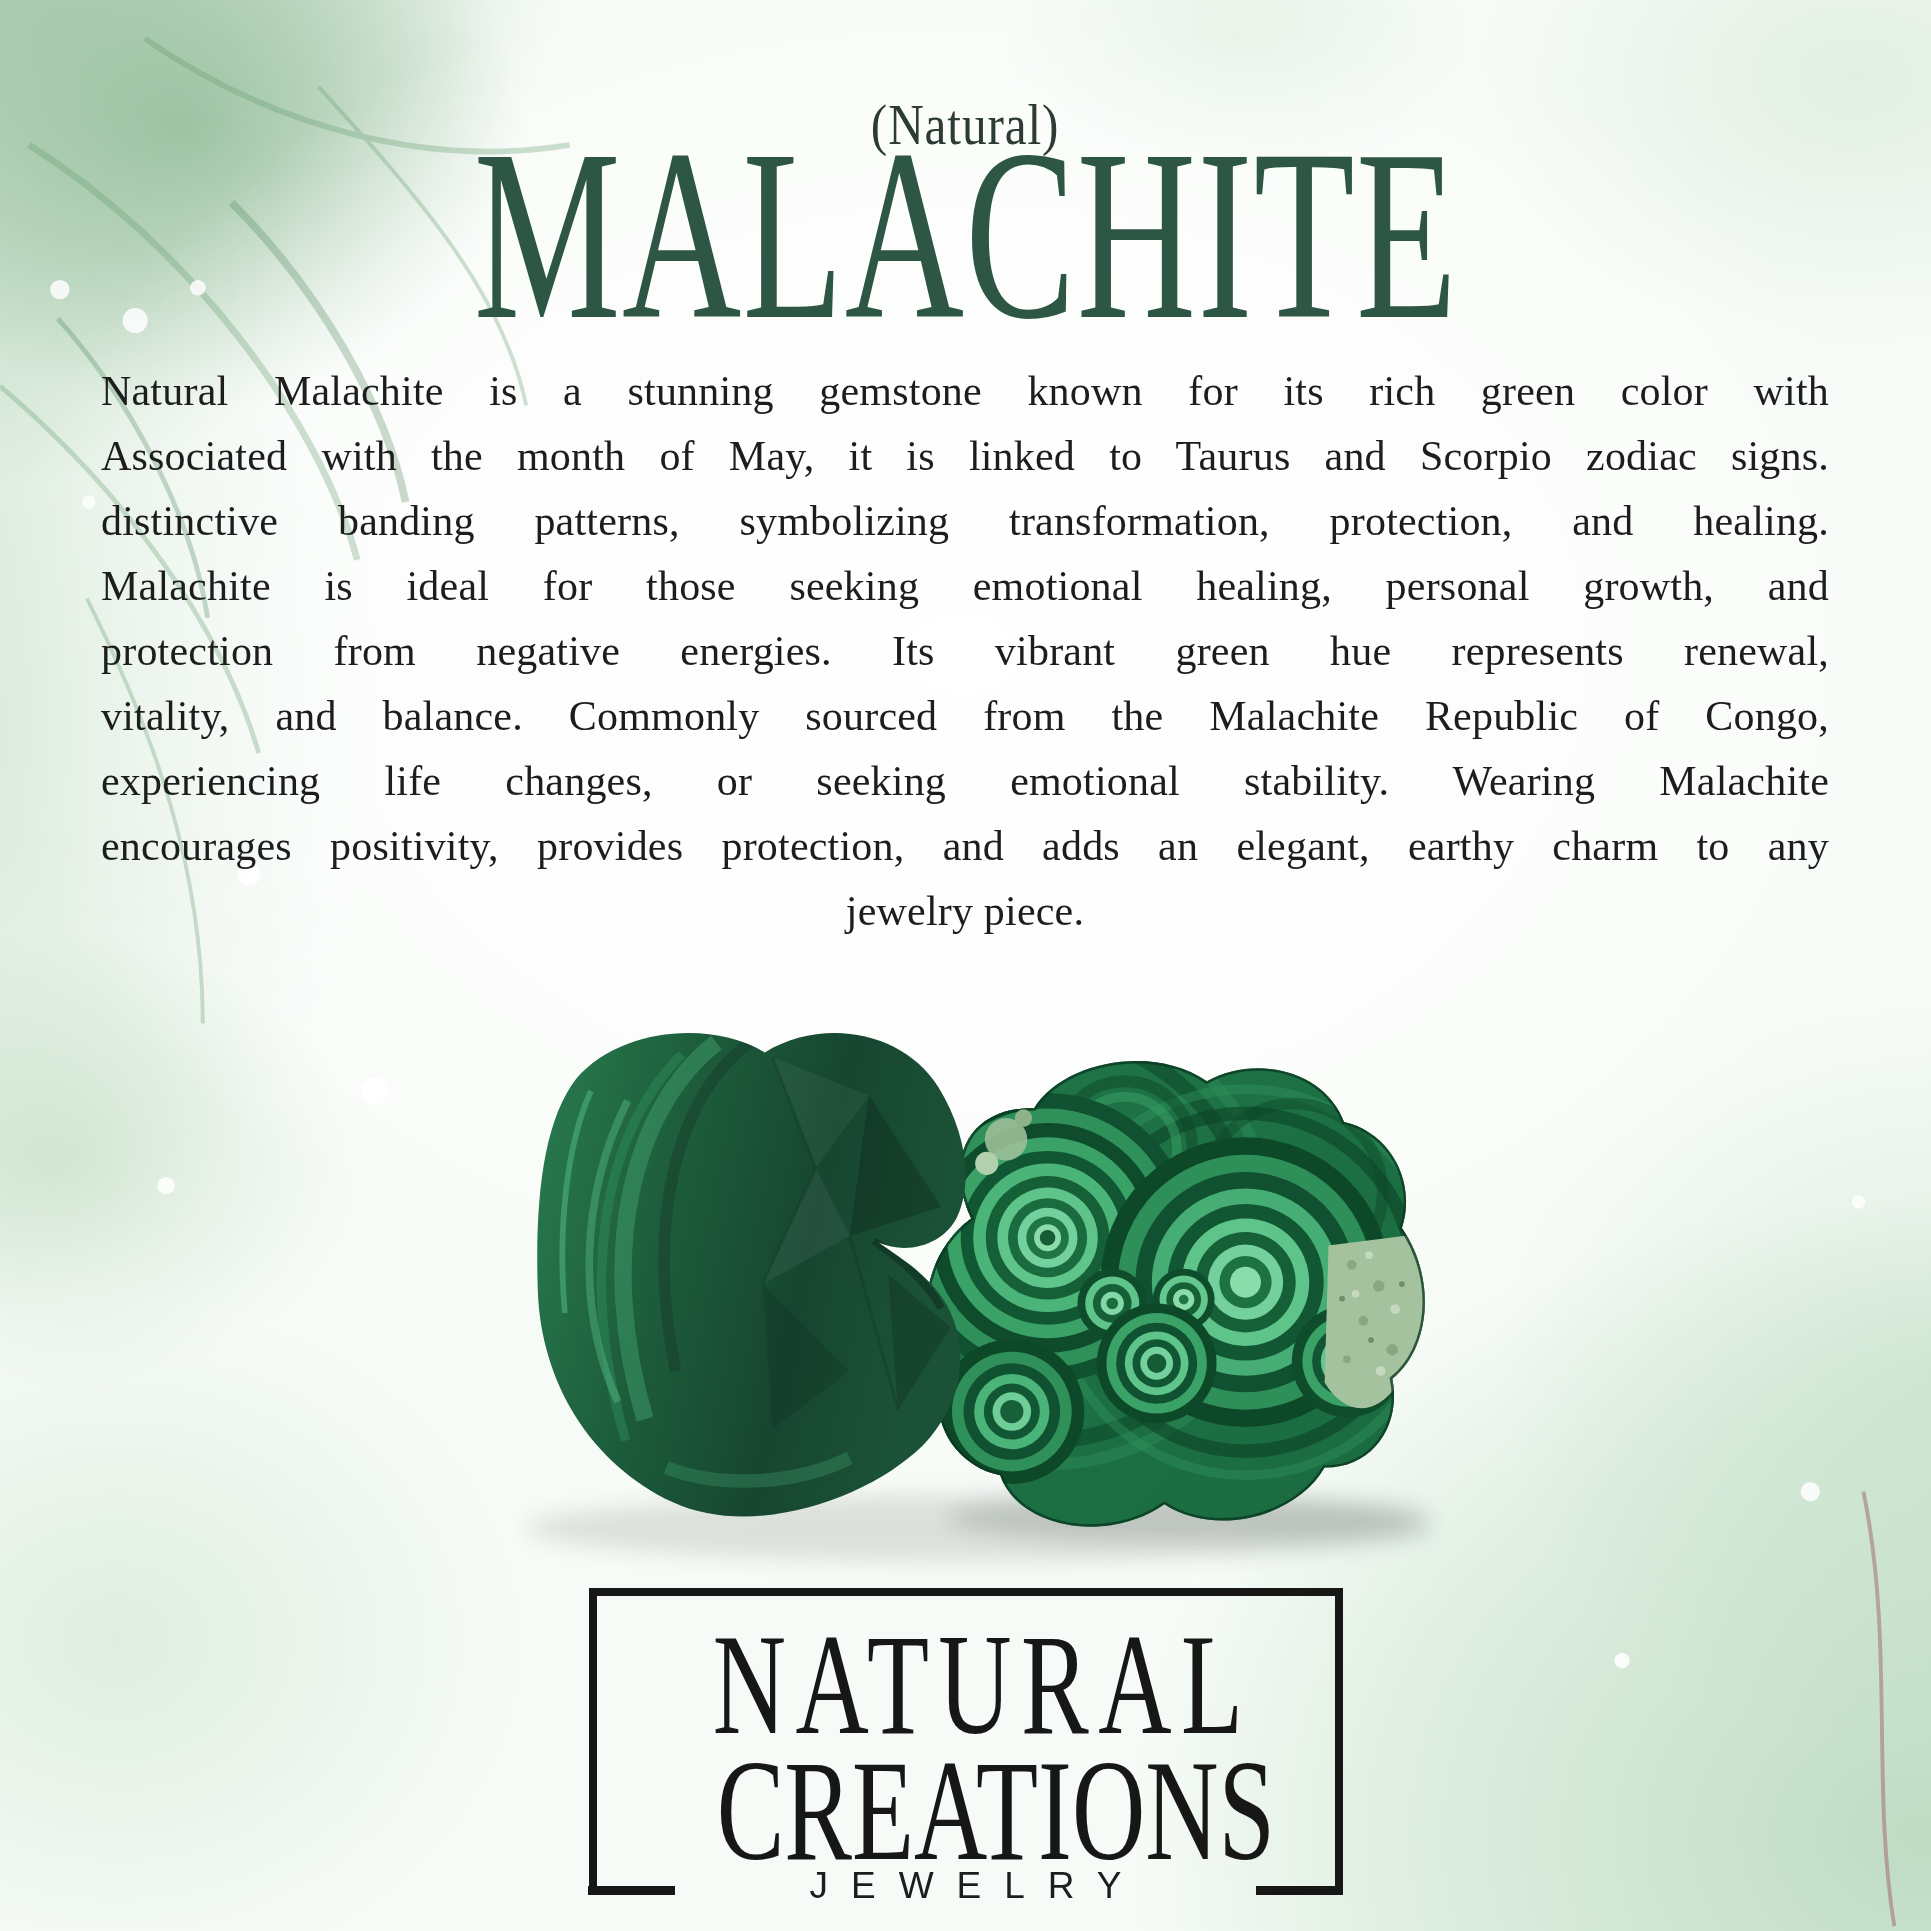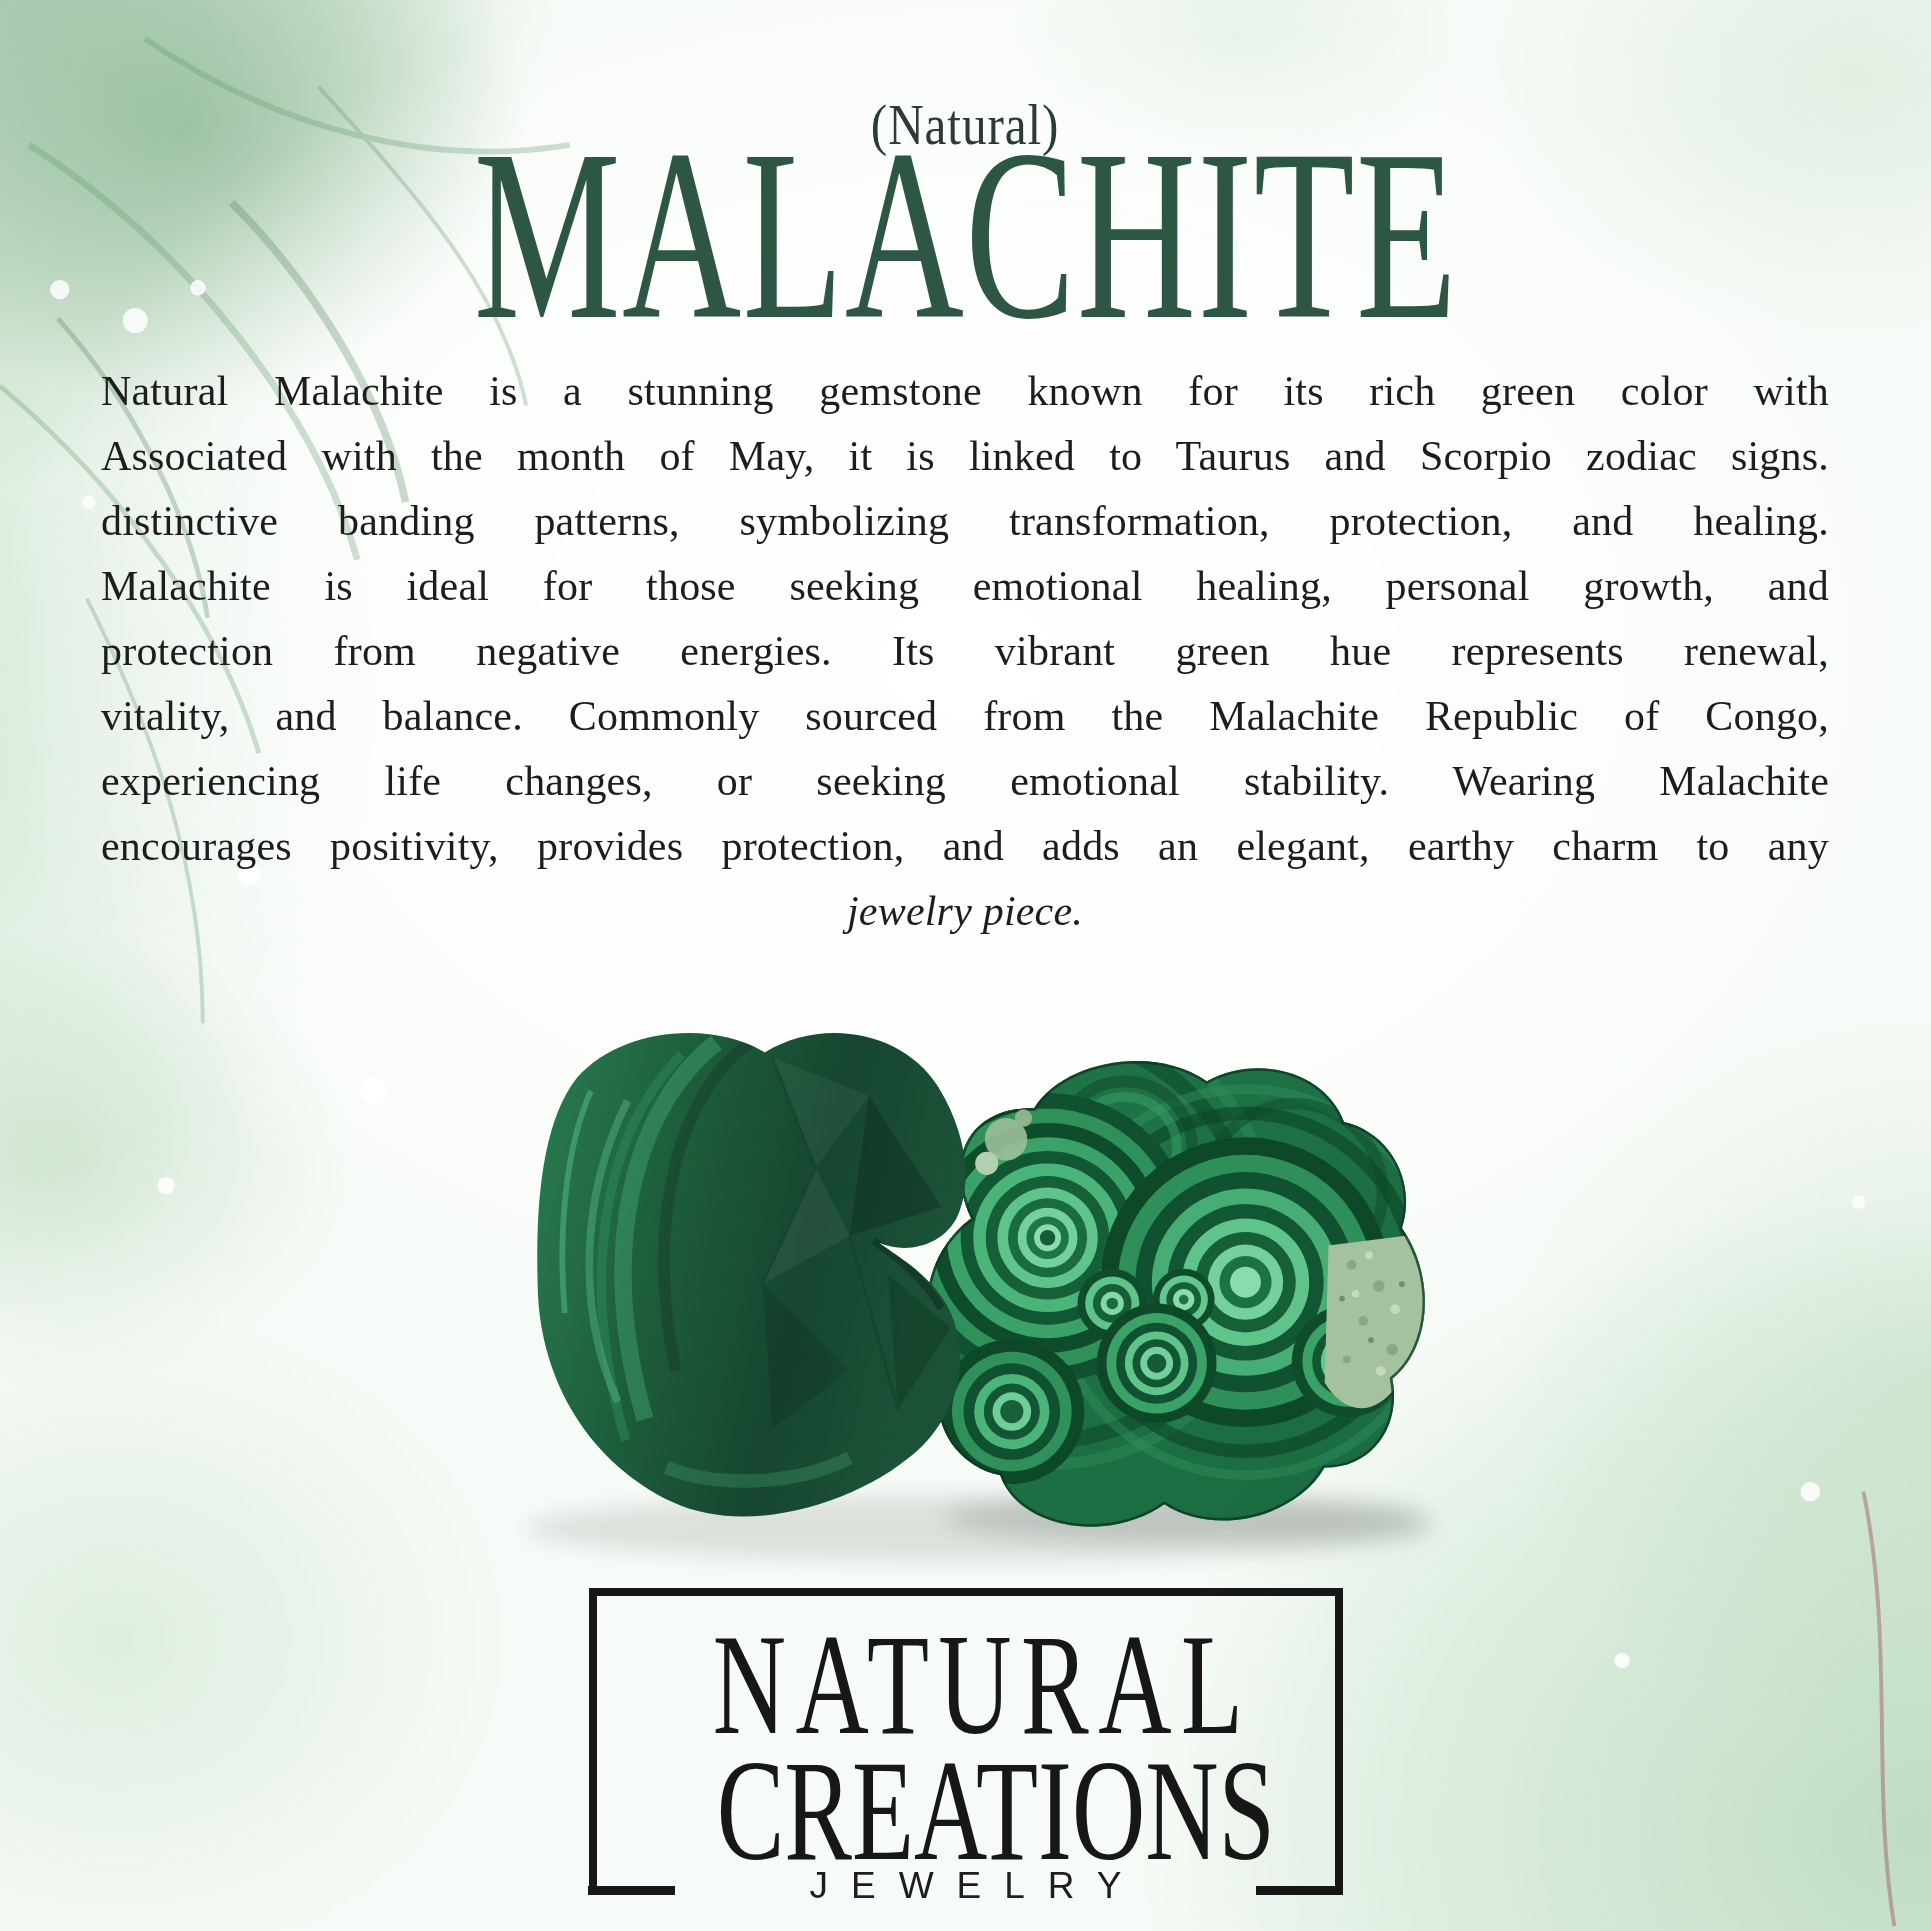--- a/index.html
+++ b/index.html
@@ -35,21 +35,21 @@
   .title .squeeze{display:inline-block;transform:scaleX(0.68);letter-spacing:1.9px;}
 
   .description{
     position:absolute;z-index:2;left:101px;top:359px;width:1728px;
     font-size:42px;line-height:65px;color:#1d1d1d;letter-spacing:0.2px;
   }
   .desc-line{
     width:100%;white-space:nowrap;
     text-align:justify;text-align-last:justify;
   }
-  .desc-line.centered{text-align:left;text-align-last:center;font-style:italic;}
+  .desc-line.centered{text-align:left;text-align-last:center;}
 
   .logo-box{
     position:absolute;z-index:2;left:50%;top:1588px;transform:translateX(-50%);
     width:738px;height:290px;
     border:8.7px solid #171717;border-bottom:none;
     text-align:right;color:#171717;
   }
   .logo-lines{padding-top:25px;}
   .logo-line{font-size:145px;line-height:126px;font-weight:normal;}
   .logo-line .squeeze{display:inline-block;transform:scaleX(0.70);}

